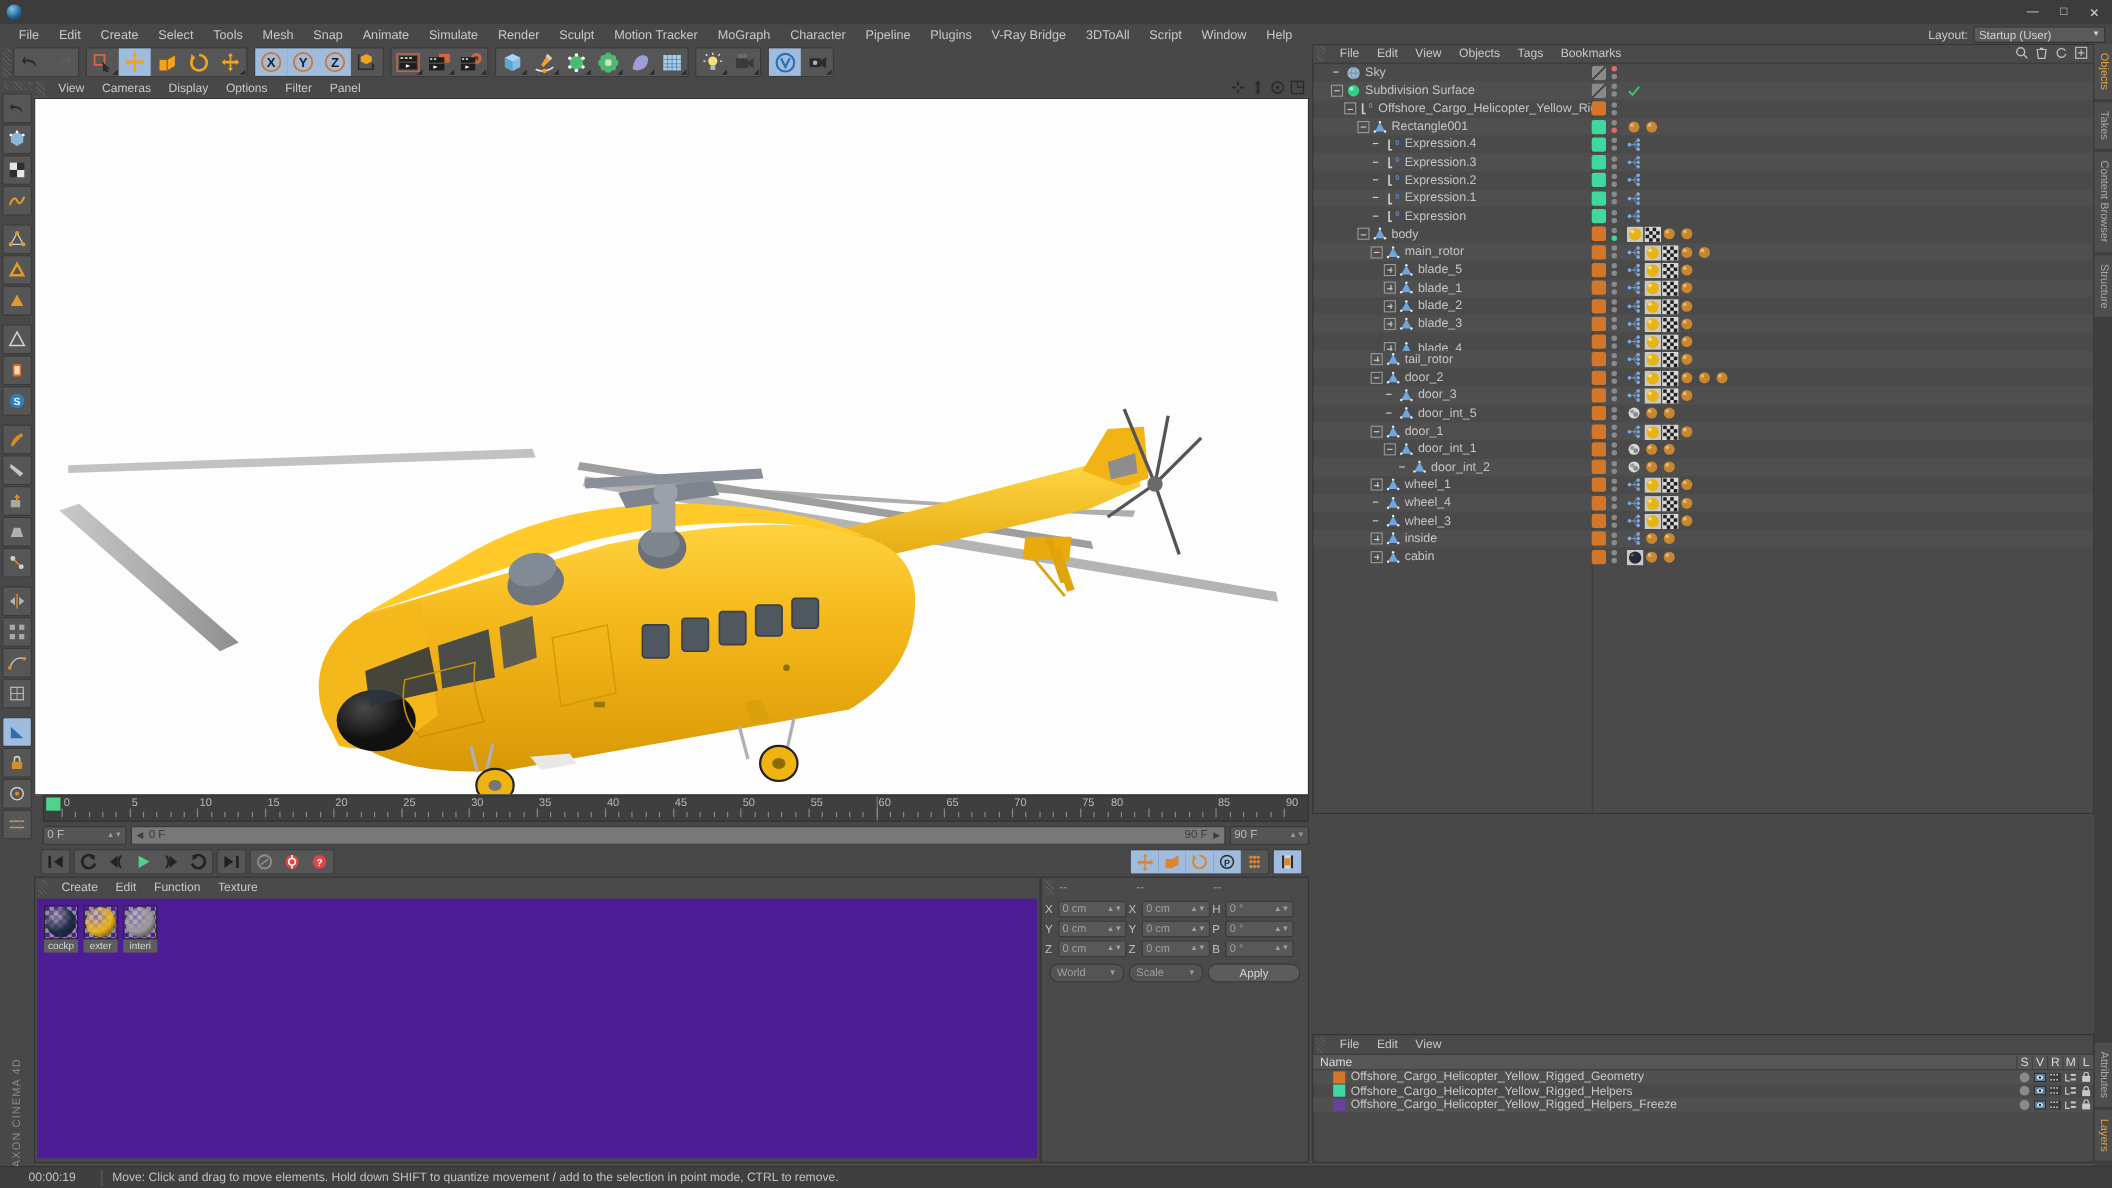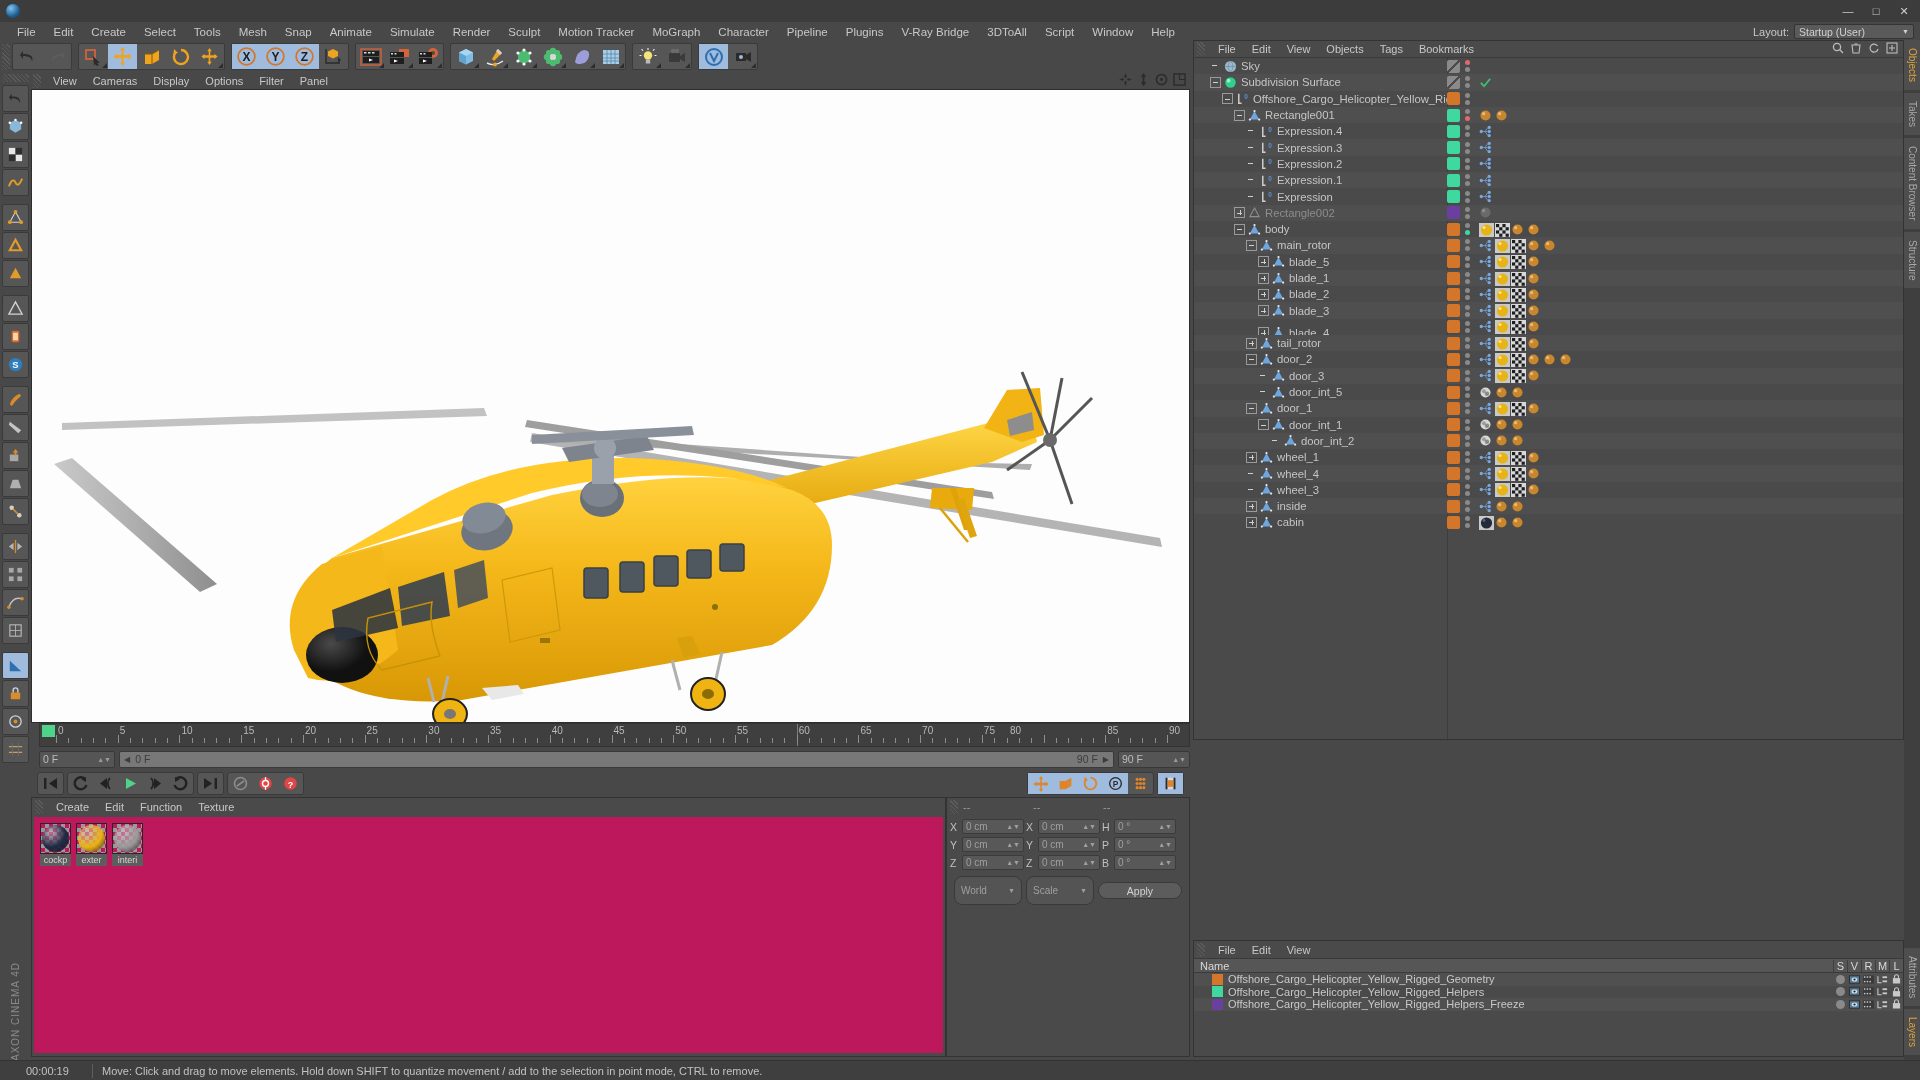--- a/index.html
+++ b/index.html
@@ -134,21 +134,21 @@
   .pright{ margin-left:auto; display:flex; align-items:center; gap:3px; padding-right:6px;}
   .pbtn.blue{ background:#9fbbdd; }
 
   
   .mm{ position:absolute; left:31px; top:797px; width:915px; height:260px;
     background:#4a4a4a; border:1px solid #333;}
   .mm-menu{ height:17px; display:flex; align-items:center; font-size:11px; color:#c8c8c8;}
   .mm-menu .grip2{width:8px;height:14px;margin:0 5px 0 3px;
     background-image:repeating-linear-gradient(45deg,#6a6a6a 0 1px,transparent 1px 3px);opacity:.55;}
   .mm-menu .mi{ padding:0 8px; }
-  .mm-body{ background:#be185d; margin:2px; height:236px; padding:6px; display:flex; gap:5px;}
+  .mm-body{ background:#4c1d95; margin:2px; height:236px; padding:6px; display:flex; gap:5px;}
   .mat{ width:31px; }
   .mat-sw{ width:31px;height:31px; border:1px solid #262626;
     background-image:linear-gradient(45deg,#999 25%,transparent 25%),
       linear-gradient(-45deg,#999 25%,transparent 25%),
       linear-gradient(45deg,transparent 75%,#999 75%),
       linear-gradient(-45deg,transparent 75%,#999 75%);
     background-size:8px 8px; background-position:0 0,0 4px,4px -4px,-4px 0;
     display:flex;align-items:center;justify-content:center;}
   .mat-ball{ width:27px;height:27px;border-radius:50%; }
   .mat-lab{ font-size:9px; text-align:center; color:#d7d7d7; background:#5d5d5d;
@@ -162,21 +162,21 @@
     background-image:repeating-linear-gradient(45deg,#6a6a6a 0 1px,transparent 1px 3px);opacity:.55;}
   .cm-menu span{ width:70px; }
   .cm-grid{ padding:4px 3px; }
   .cm-line{ display:flex; align-items:center; gap:2px; margin-bottom:3px;}
   .cm-ax{ width:10px; font-size:10.5px; color:#c0c0c0; text-align:left;}
   .cm-in{ width:62px;height:15px; background:#585858; border:1px solid #3b3b3b;
     border-radius:2px; display:flex; align-items:center; padding:0 3px;
     font-size:10px; color:#9f9f9f; }
   .cm-in .sp{ margin-left:auto; font-size:7px; }
   .cm-bot{ display:flex; gap:4px; padding:3px 4px; align-items:center; }
-  .cm-sel{ width:68px; height:29px; background:#545454; border:1px solid #3a3a3a;
+  .cm-sel{ width:68px; height:17px; background:#545454; border:1px solid #3a3a3a;
     border-radius:8px; font-size:10px; color:#9f9f9f; display:flex; align-items:center;
     padding:0 6px; }
   .cm-sel .cv{ margin-left:auto; font-size:7px; }
   .cm-apply{ margin-left:auto; width:84px;height:17px; background:#5c5c5c;
     border:1px solid #3a3a3a; border-radius:9px; font-size:10.5px; color:#d2d2d2;
     display:flex; align-items:center; justify-content:center;}
 
   
   .lm{ position:absolute; left:1193px; top:940px; width:711px; height:117px;
     background:#4a4a4a; border:1px solid #333;}
@@ -1341,42 +1341,20 @@
               <span class="tagic"><svg width="13" height="13" viewBox="0 0 14 14">
                   <circle cx="2.5" cy="7" r="1.8" fill="#7aa8e0"></circle>
                   <circle cx="11" cy="2.6" r="1.8" fill="#7aa8e0"></circle>
                   <circle cx="11" cy="7" r="1.8" fill="#7aa8e0"></circle>
                   <circle cx="11" cy="11.4" r="1.8" fill="#7aa8e0"></circle>
                   <path d="M4 7 H9 M6.5 7 L9.3 3 M6.5 7 L9.3 11" stroke="#6f9ad4" stroke-width="0.9" fill="none"></path>
                 </svg></span>
             </span>
           </div>
         </div>
-        <div class="om-row alt dim">
-          <div class="om-name" style="padding-left: 40px;">
-            <span class="tw plus"></span>
-            <span class="oicon"><svg width="13" height="13" viewBox="0 0 14 14">
-                <path d="M7 2.2 L12 11.4 L2 11.4 Z" fill="none" stroke="#8e8e8e" stroke-width="1.2"></path>
-              </svg></span>
-            <span>Rectangle002</span>
-          </div>
-          <div class="cols">
-            <span class="ccell" style="background: rgb(107, 63, 160);"></span>
-            <span class="dot2">
-              <i></i>
-              <i></i>
-            </span>
-            <span class="tags">
-              <span class="tagic"><svg width="13" height="13" viewBox="0 0 14 14">
-                  <circle cx="7" cy="7" r="5.4" fill="#6a6a6a"></circle>
-                  <circle cx="5" cy="5" r="1.8" fill="#8d8d8d"></circle>
-                </svg></span>
-            </span>
-          </div>
-        </div>
         <div class="om-row">
           <div class="om-name" style="padding-left: 40px;">
             <span class="tw"></span>
             <span class="oicon"><svg width="13" height="13" viewBox="0 0 14 14">
                 <path d="M7 2.2 L12 11.4 L2 11.4 Z" fill="#6fa6dd"></path>
                 <circle cx="7" cy="2.2" r="1.2" fill="#eaeaea"></circle>
                 <circle cx="12" cy="11.4" r="1.2" fill="#eaeaea"></circle>
                 <circle cx="2" cy="11.4" r="1.2" fill="#eaeaea"></circle>
               </svg></span>
             <span>body</span>

